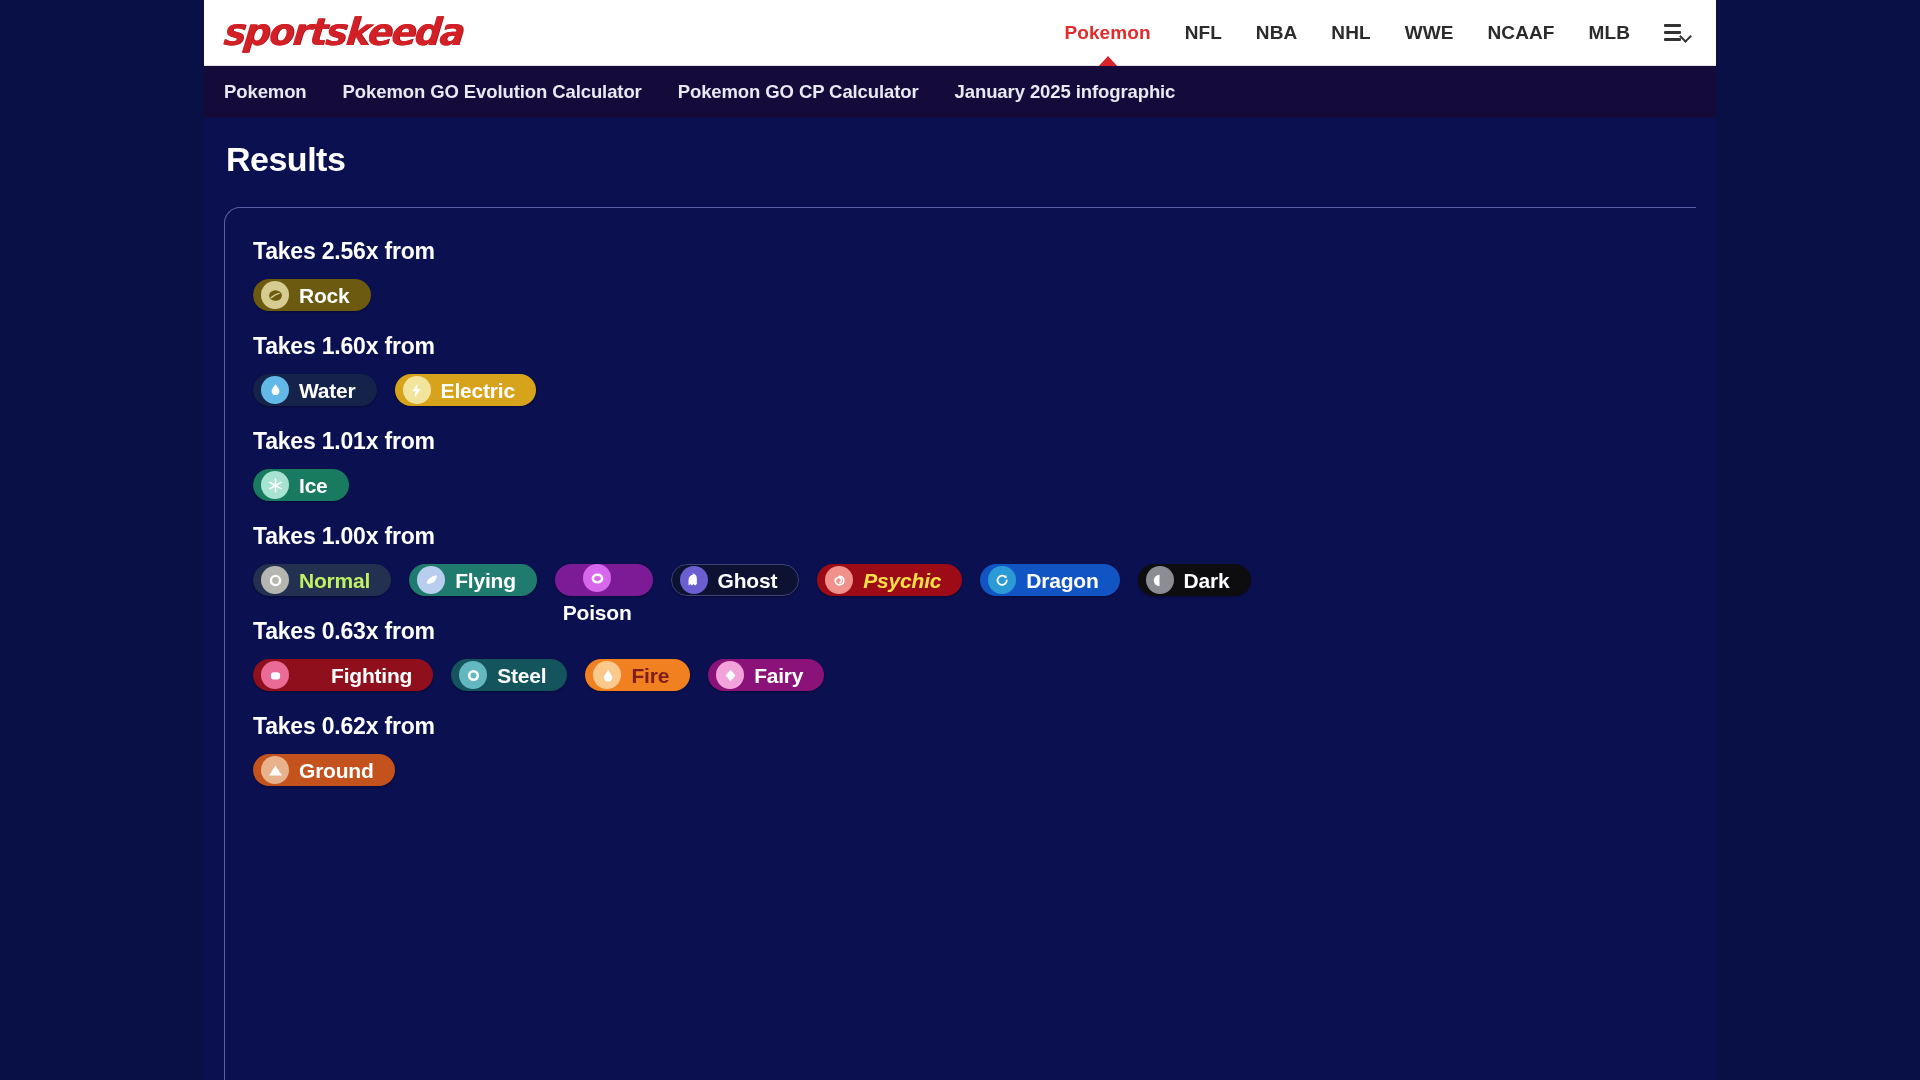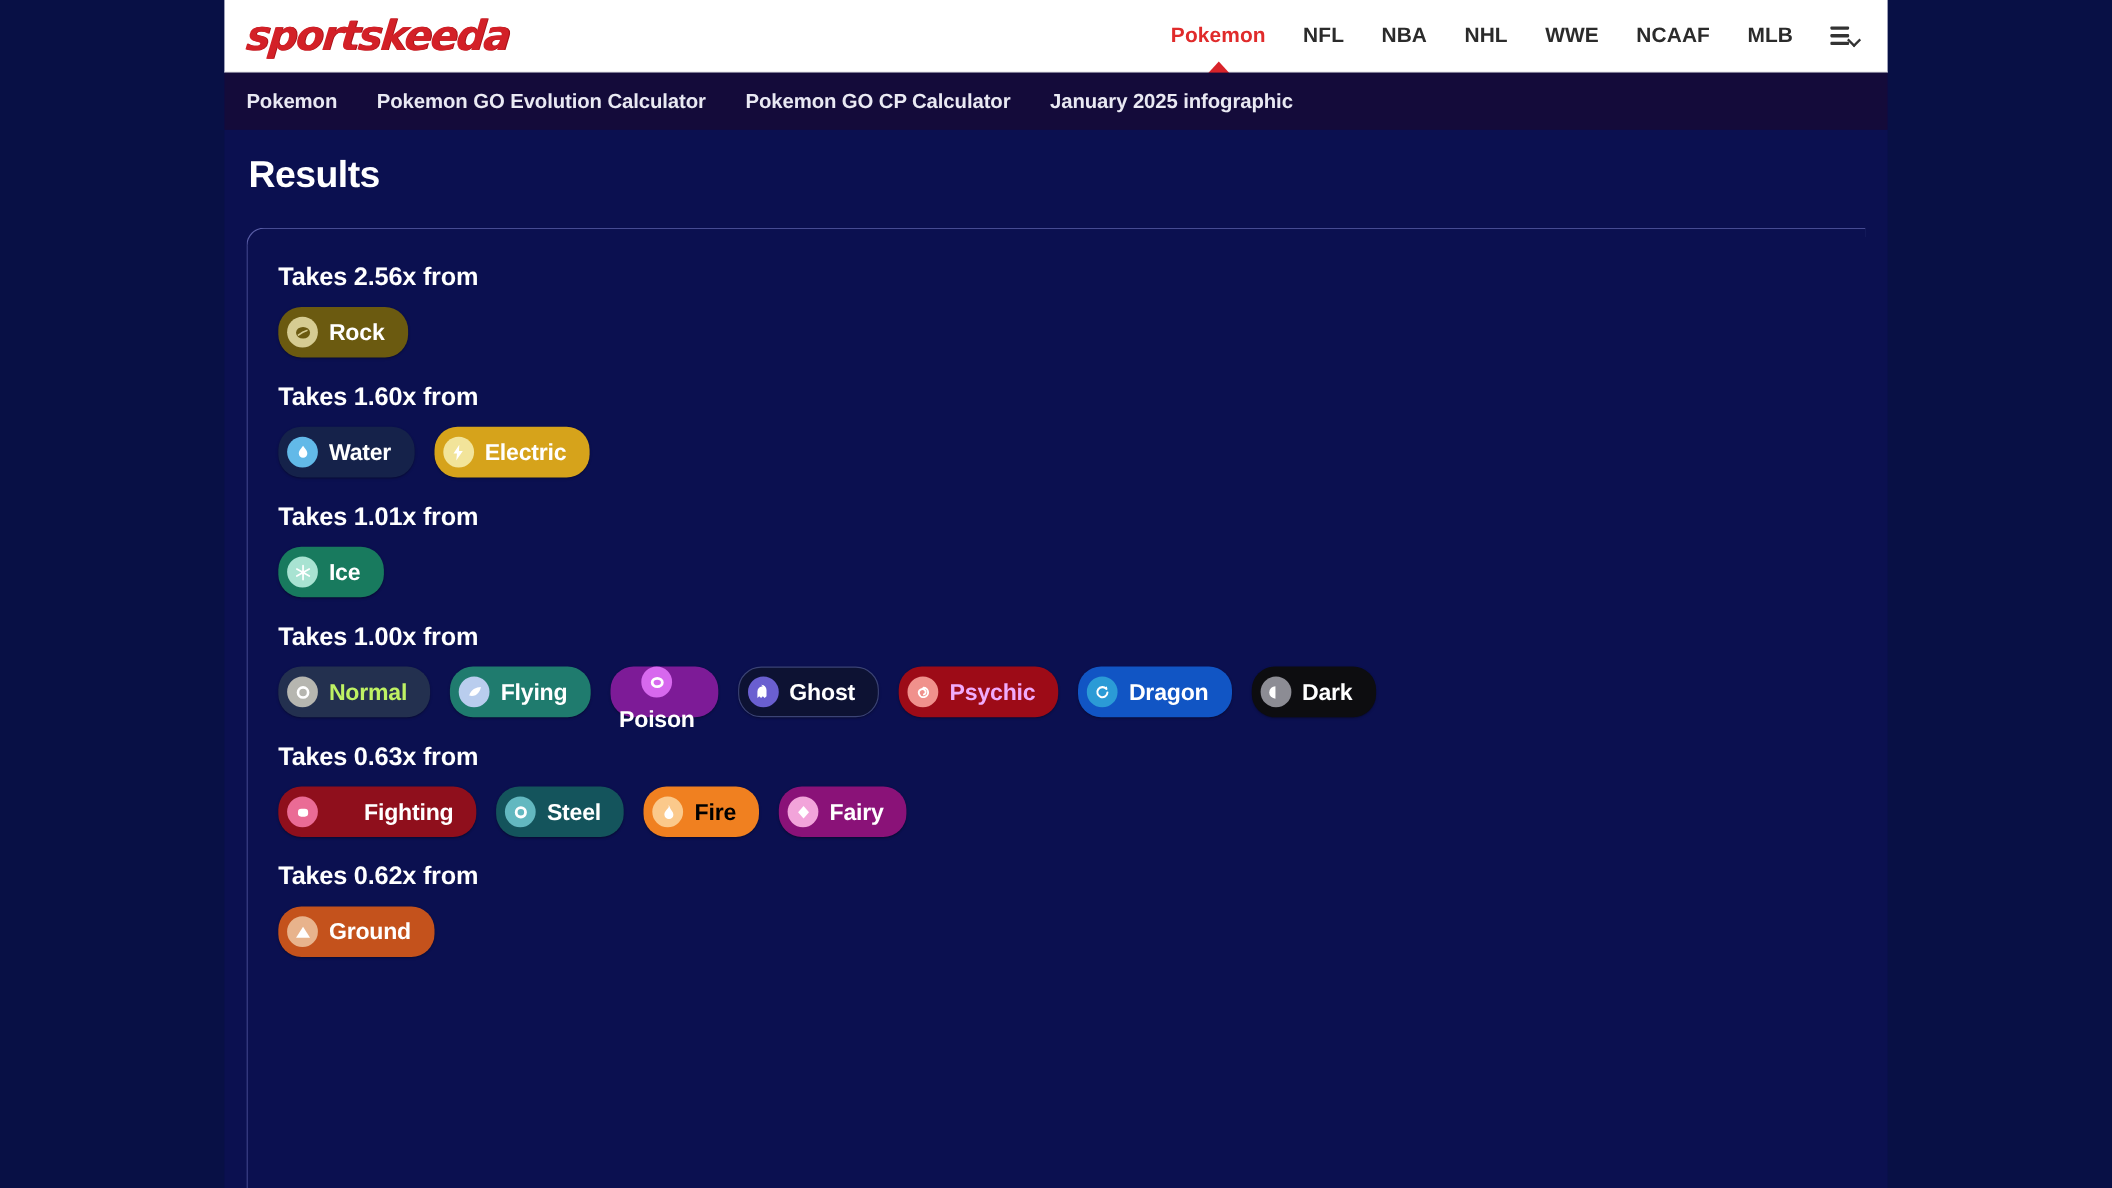--- a/index.html
+++ b/index.html
@@ -193,21 +193,21 @@
     display: flex;
     flex-wrap: wrap;
     gap: 13px 18px;
     align-items: center;
   }
 
   .chip {
     display: inline-flex;
     align-items: center;
     gap: 10px;
-    height: 46px;
+    height: 32px;
     padding: 0 21px 0 8px;
     border-radius: 21px;
     cursor: pointer;
     box-shadow: 0 1px 2px rgba(0,0,0,0.35);
   }
 
   .chip-label {
     font-size: 21px;
     font-weight: bold;
     color: #ffffff;
@@ -347,21 +347,21 @@
                   </svg>
                 </span>
                 <span class="chip-label" style="color: rgb(255, 255, 255);">Ghost</span>
               </div>
               <div class="chip" style="background: rgb(157, 11, 23);">
                 <span class="chip-icon" style="background: rgb(240, 145, 140);">
                   <svg xmlns="http://www.w3.org/2000/svg" width="17" height="17" viewBox="0 0 24 24">
                     <path d="M12 6a6 6 0 1 1-5.8 7.6A4.6 4.6 0 0 1 14 9.2a3.4 3.4 0 0 1-1.4 5.4" fill="none" stroke="#ffffff" stroke-width="2.4" stroke-linecap="round"></path>
                   </svg>
                 </span>
-                <span class="chip-label" style="color: #f0abfc;">Psychic</span>
+                <span class="chip-label" style="color: #fde047; font-style: italic;">Psychic</span>
               </div>
               <div class="chip" style="background: rgb(17, 85, 196);">
                 <span class="chip-icon" style="background: rgb(43, 155, 214);">
                   <svg xmlns="http://www.w3.org/2000/svg" width="17" height="17" viewBox="0 0 24 24">
                     <path d="M16.5 7.5A6.5 6.5 0 1 0 18 12" fill="none" stroke="#ffffff" stroke-width="2.6" stroke-linecap="round"></path>
                     <path d="M17.2 4.2 18 8.2l-3.9-.8z" fill="#ffffff"></path>
                   </svg>
                 </span>
                 <span class="chip-label" style="color: rgb(255, 255, 255);">Dragon</span>
               </div>
@@ -394,21 +394,21 @@
                   </svg>
                 </span>
                 <span class="chip-label" style="color: rgb(255, 255, 255);">Steel</span>
               </div>
               <div class="chip" style="background: rgb(240, 128, 32);">
                 <span class="chip-icon" style="background: rgb(251, 201, 139);">
                   <svg xmlns="http://www.w3.org/2000/svg" width="17" height="17" viewBox="0 0 24 24">
                     <path d="M12.5 2.5c.8 3.4-1.2 4.4-2.6 6.2-1.6 2-2.9 3.6-2.9 6A5.9 5.9 0 0 0 13 20.6c3.3 0 5.6-2.4 5.6-5.6 0-4-3-5.4-4.1-8.4-.4-1.3-1.2-3-2-4.1z" fill="#ffffff"></path>
                   </svg>
                 </span>
-                <span class="chip-label" style="color: #000000;">Fire</span>
+                <span class="chip-label" style="color: #7f1d1d;">Fire</span>
               </div>
               <div class="chip" style="background: rgb(138, 18, 120);">
                 <span class="chip-icon" style="background: rgb(242, 164, 218);">
                   <svg xmlns="http://www.w3.org/2000/svg" width="17" height="17" viewBox="0 0 24 24">
                     <path d="M12 4 19 12l-7 8-7-8z" fill="#ffffff"></path>
                   </svg>
                 </span>
                 <span class="chip-label" style="color: rgb(255, 255, 255);">Fairy</span>
               </div>
             </div>

